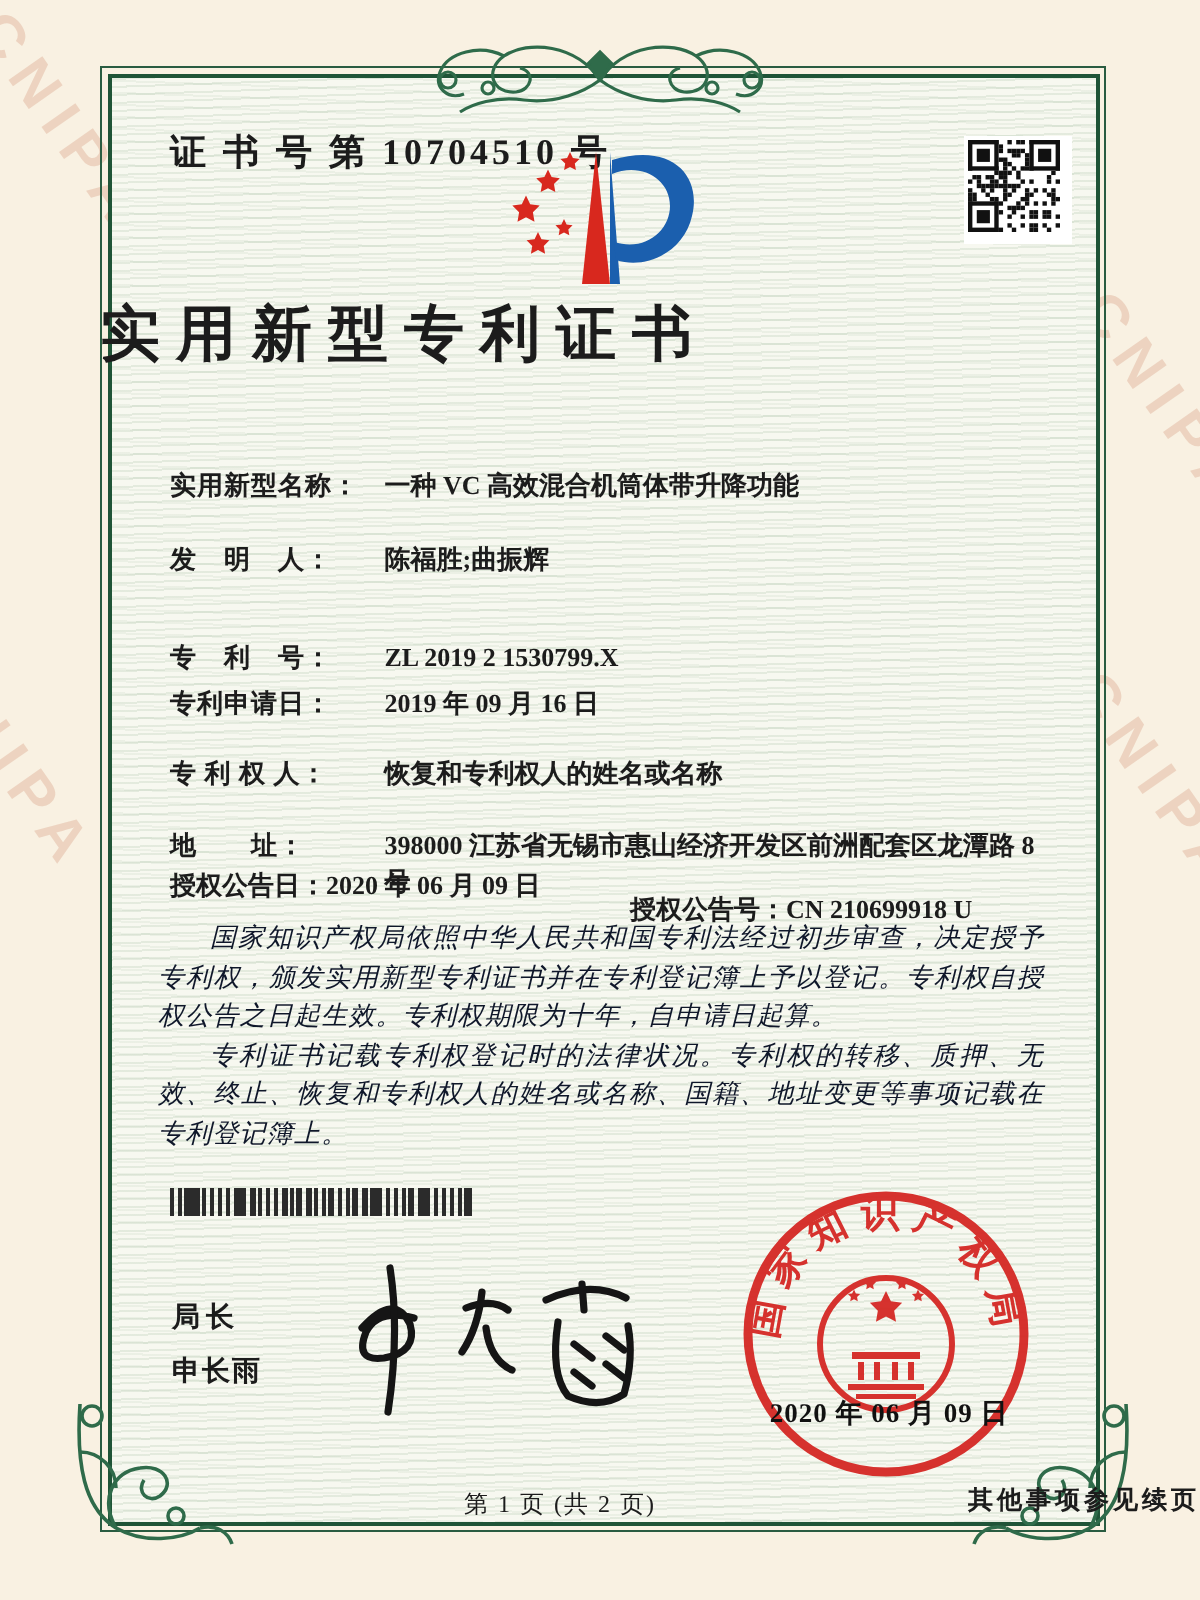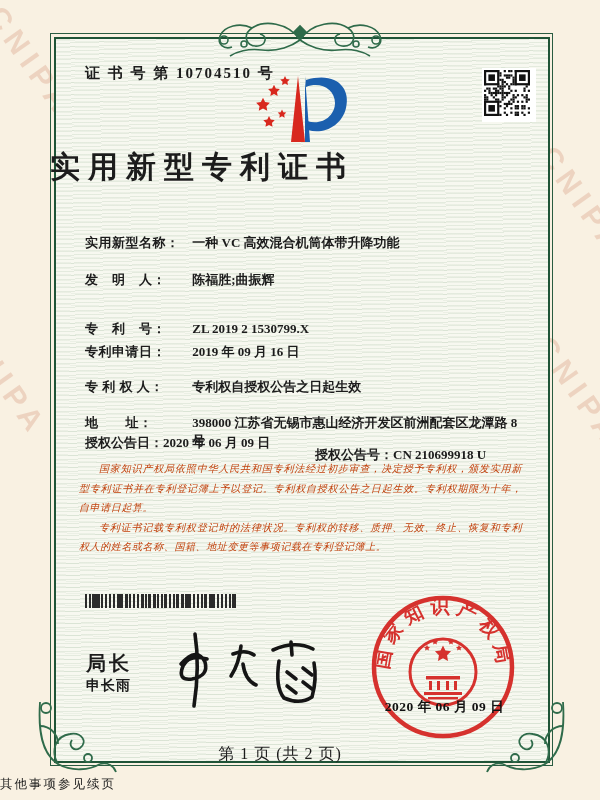--- a/index.html
+++ b/index.html
@@ -18,58 +18,58 @@
   .frame-outer{position:absolute;left:50px;top:33px;width:503px;height:733px;
       border:1.5px solid #2a5c41;z-index:1;box-sizing:border-box;}
   .frame-inner{position:absolute;inset:2.5px;border:2.5px solid #1f5437;box-sizing:border-box;
       background:
         repeating-linear-gradient(178deg, rgba(150,180,148,0.20) 0 1px, rgba(255,255,255,0) 1px 4px),
         repeating-linear-gradient(182deg, rgba(150,180,148,0.12) 0 1px, rgba(255,255,255,0) 1px 6px),
         #f7f8f0;}
   .ornament{position:absolute;z-index:2;pointer-events:none;}
 
   
-  .cert-no{position:absolute;left:85px;top:64px;font-size:15px;font-weight:bold;
+  .cert-no{position:absolute;left:85px;top:64px;font-size:18px;font-weight:bold;
       letter-spacing:2px;z-index:3;}
   .logo{position:absolute;left:248px;top:70px;z-index:3;}
   .qr{position:absolute;left:482px;top:68px;width:50px;height:50px;background:#fff;
       z-index:3;padding:2px;}
   .title{position:absolute;left:50px;top:147px;width:591px;
       font-size:30px;font-weight:bold;letter-spacing:8px;z-index:3;}
 
   .field-row{position:absolute;left:85px;width:440px;font-size:13px;font-weight:bold;z-index:3;margin-top:16px;}
   .flabel{display:inline-block;width:97px;letter-spacing:0.5px;vertical-align:top;}
   .fvalue{display:inline-block;margin-left:7px;vertical-align:top;max-width:332px;line-height:18px;}
   .grant-row{position:absolute;left:85px;top:434px;width:440px;font-size:13px;font-weight:bold;z-index:3;}
   .grant-no{position:absolute;left:230px;top:12px;}
 
   .paras{position:absolute;left:79px;top:459px;width:443px;z-index:3;
-      font-size:10px;line-height:19.5px;text-align:justify;font-style:italic;color:#c2410c;}
+      font-size:13px;line-height:19.5px;text-align:justify;font-style:italic;color:#0f172a;}
   .paras p{margin:0;text-indent:2em;letter-spacing:0.6px;}
 
   .barcode{position:absolute;left:85px;top:594px;width:152px;height:14px;z-index:3;
       background-image:
         repeating-linear-gradient(90deg,#2b2b2b 0 2px,transparent 2px 4px),
         repeating-linear-gradient(90deg,#2b2b2b 0 1px,transparent 1px 7px),
         repeating-linear-gradient(90deg,transparent 0 10px,#2b2b2b 10px 13px,transparent 13px 23px);}
 
-  .director-title{position:absolute;left:86px;top:650px;font-size:20px;font-weight:bold;
+  .director-title{position:absolute;left:86px;top:650px;font-size:14px;font-weight:bold;
       letter-spacing:3px;z-index:3;font-family:"Liberation Sans","DejaVu Sans",sans-serif;}
   .director-name{position:absolute;left:86px;top:677px;font-size:14px;font-weight:bold;
       letter-spacing:1px;z-index:3;font-family:"Liberation Sans","DejaVu Sans",sans-serif;}
   .signature{position:absolute;left:155px;top:626px;z-index:3;}
 
   .seal{position:absolute;left:368px;top:592px;z-index:4;}
   .seal-date{position:absolute;left:362px;top:698px;width:165px;text-align:center;
       font-size:13.5px;font-weight:bold;letter-spacing:0.5px;color:#111;z-index:5;}
 
   .page-info{position:absolute;left:50px;top:744px;width:460px;text-align:center;
-      font-size:16px;z-index:3;letter-spacing:1px;}
-  .footer-note{position:absolute;left:0;top:776px;width:600px;text-align:left;
-      font-size:12.5px;font-weight:normal;z-index:3;letter-spacing:2px;}
+      font-size:12px;z-index:3;letter-spacing:1px;}
+  .footer-note{position:absolute;left:0;top:742px;width:600px;text-align:right;
+      font-size:12.5px;font-weight:bold;z-index:3;letter-spacing:2px;}
 </style>
 </head>
 <body>
 
 <div class="page">
 
   <span class="wm outer" style="left:8px;top:0px">CNIPA</span>
   <span class="wm outer" style="left:560px;top:140px">CNIPA</span>
   <span class="wm outer" style="left:-18px;top:320px">CNIPA</span>
   <span class="wm outer" style="left:556px;top:330px">CNIPA</span>
@@ -284,21 +284,21 @@
   <div class="field-row" style="top:304px">
     <span class="flabel">专　利　号：</span>
     <span class="fvalue">ZL 2019 2 1530799.X</span>
   </div>
   <div class="field-row" style="top:327px">
     <span class="flabel">专利申请日：</span>
     <span class="fvalue">2019 年 09 月 16 日</span>
   </div>
   <div class="field-row" style="top:362px">
     <span class="flabel">专 利 权 人：</span>
-    <span class="fvalue">专利权自授权公告之日起生效</span>
+    <span class="fvalue">恢复和专利权人的姓名或名称</span>
   </div>
   <div class="field-row" style="top:398px">
     <span class="flabel">地　　址：</span>
     <span class="fvalue">398000 江苏省无锡市惠山经济开发区前洲配套区龙潭路 8 号</span>
   </div>
 
   <div class="grant-row">
     <span>授权公告日：</span><span>2020 年 06 月 09 日</span>
     <span class="grant-no">
       <span>授权公告号：</span><span>CN 210699918 U</span>

